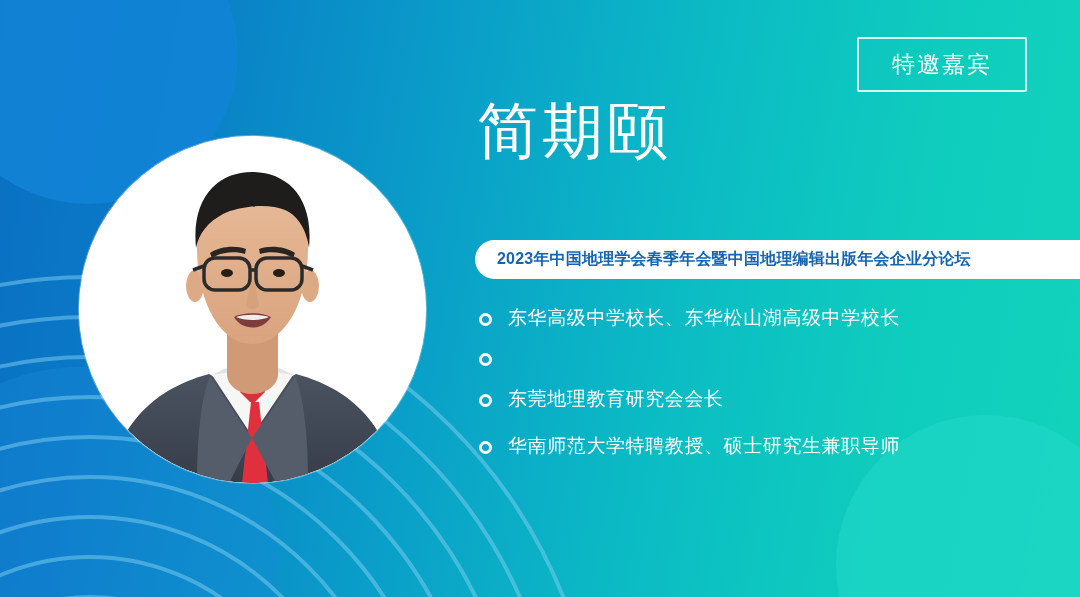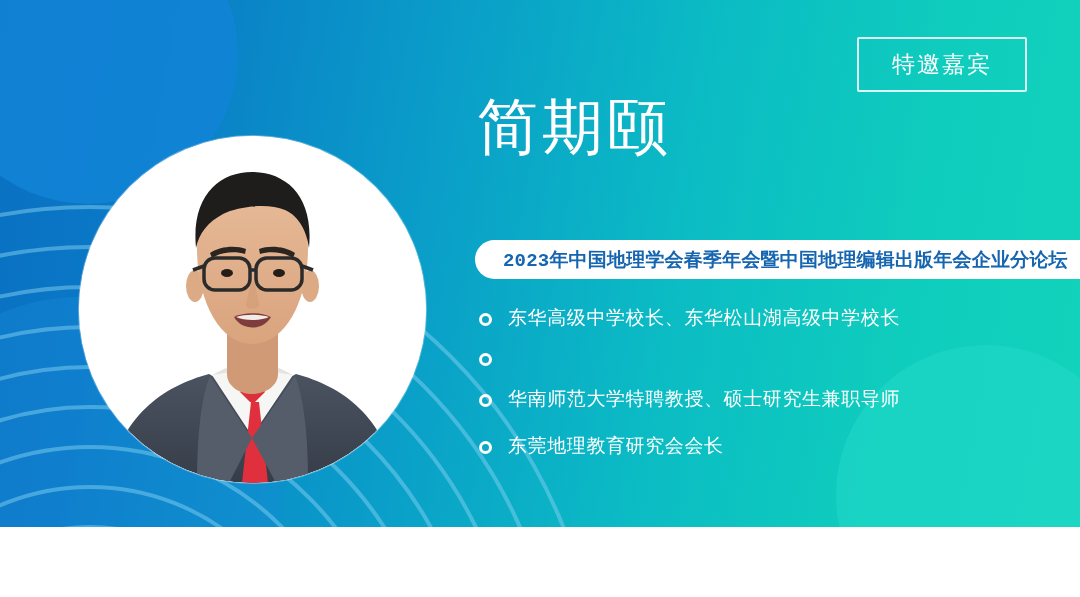--- a/index.html
+++ b/index.html
@@ -4,23 +4,23 @@
 <title>Speaker Card</title>
 <style>
   html, body {
     margin: 0;
     padding: 0;
     background: #ffffff;
   }
   #stage {
     position: relative;
     width: 1080px;
-    height: 527px;
+    height: 597px;
     overflow: hidden;
-    font-family: Liberation Mono, monospace;
+    font-family: Liberation Sans, sans-serif;
     background: linear-gradient(100deg, #0a6fc2 0%, #0a78c6 12%, #0a9cc9 38%, #0bbcc4 62%, #0fcdbd 82%, #12d3bb 100%);
   }
 
   
   .bg-layer { position: absolute; inset: 0; overflow: hidden; pointer-events: none; }
 
   .circle-topleft {
     position: absolute;
     left: -62px; top: -96px;
     width: 300px; height: 300px;
@@ -93,25 +93,25 @@
     position: absolute;
     left: 475px; top: 240px;
     height: 39px;
     width: 640px;
     background: #ffffff;
     border-radius: 20px 0 0 20px;
     display: flex; align-items: center;
   }
   .event-pill-label {
     color: #1565b0;
-    font-size: 19px;
+    font-size: 16px;
     font-weight: 700;
     letter-spacing: .2px;
     white-space: nowrap;
-    padding-left: 28px;
+    padding-left: 22px;
   }
 
   
   .credentials {
     position: absolute;
     left: 479px; top: 305px;
     display: flex;
     flex-direction: column;
     gap: 21px;
   }
@@ -239,21 +239,21 @@
   <div class="credentials">
     <div class="credential-row">
       <span class="bullet-ring"></span>
       <span class="credential-text">东华高级中学校长、东华松山湖高级中学校长</span>
     </div>
     <div class="credential-row">
       <span class="bullet-ring"></span>
     </div>
     <div class="credential-row">
       <span class="bullet-ring"></span>
+      <span class="credential-text">东莞地理教育研究会会长</span>
+    </div>
+    <div class="credential-row">
+      <span class="bullet-ring"></span>
       <span class="credential-text">华南师范大学特聘教授、硕士研究生兼职导师</span>
     </div>
-    <div class="credential-row">
-      <span class="bullet-ring"></span>
-      <span class="credential-text">东莞地理教育研究会会长</span>
-    </div>
   </div>
 
 </div>
 
 </body></html>

